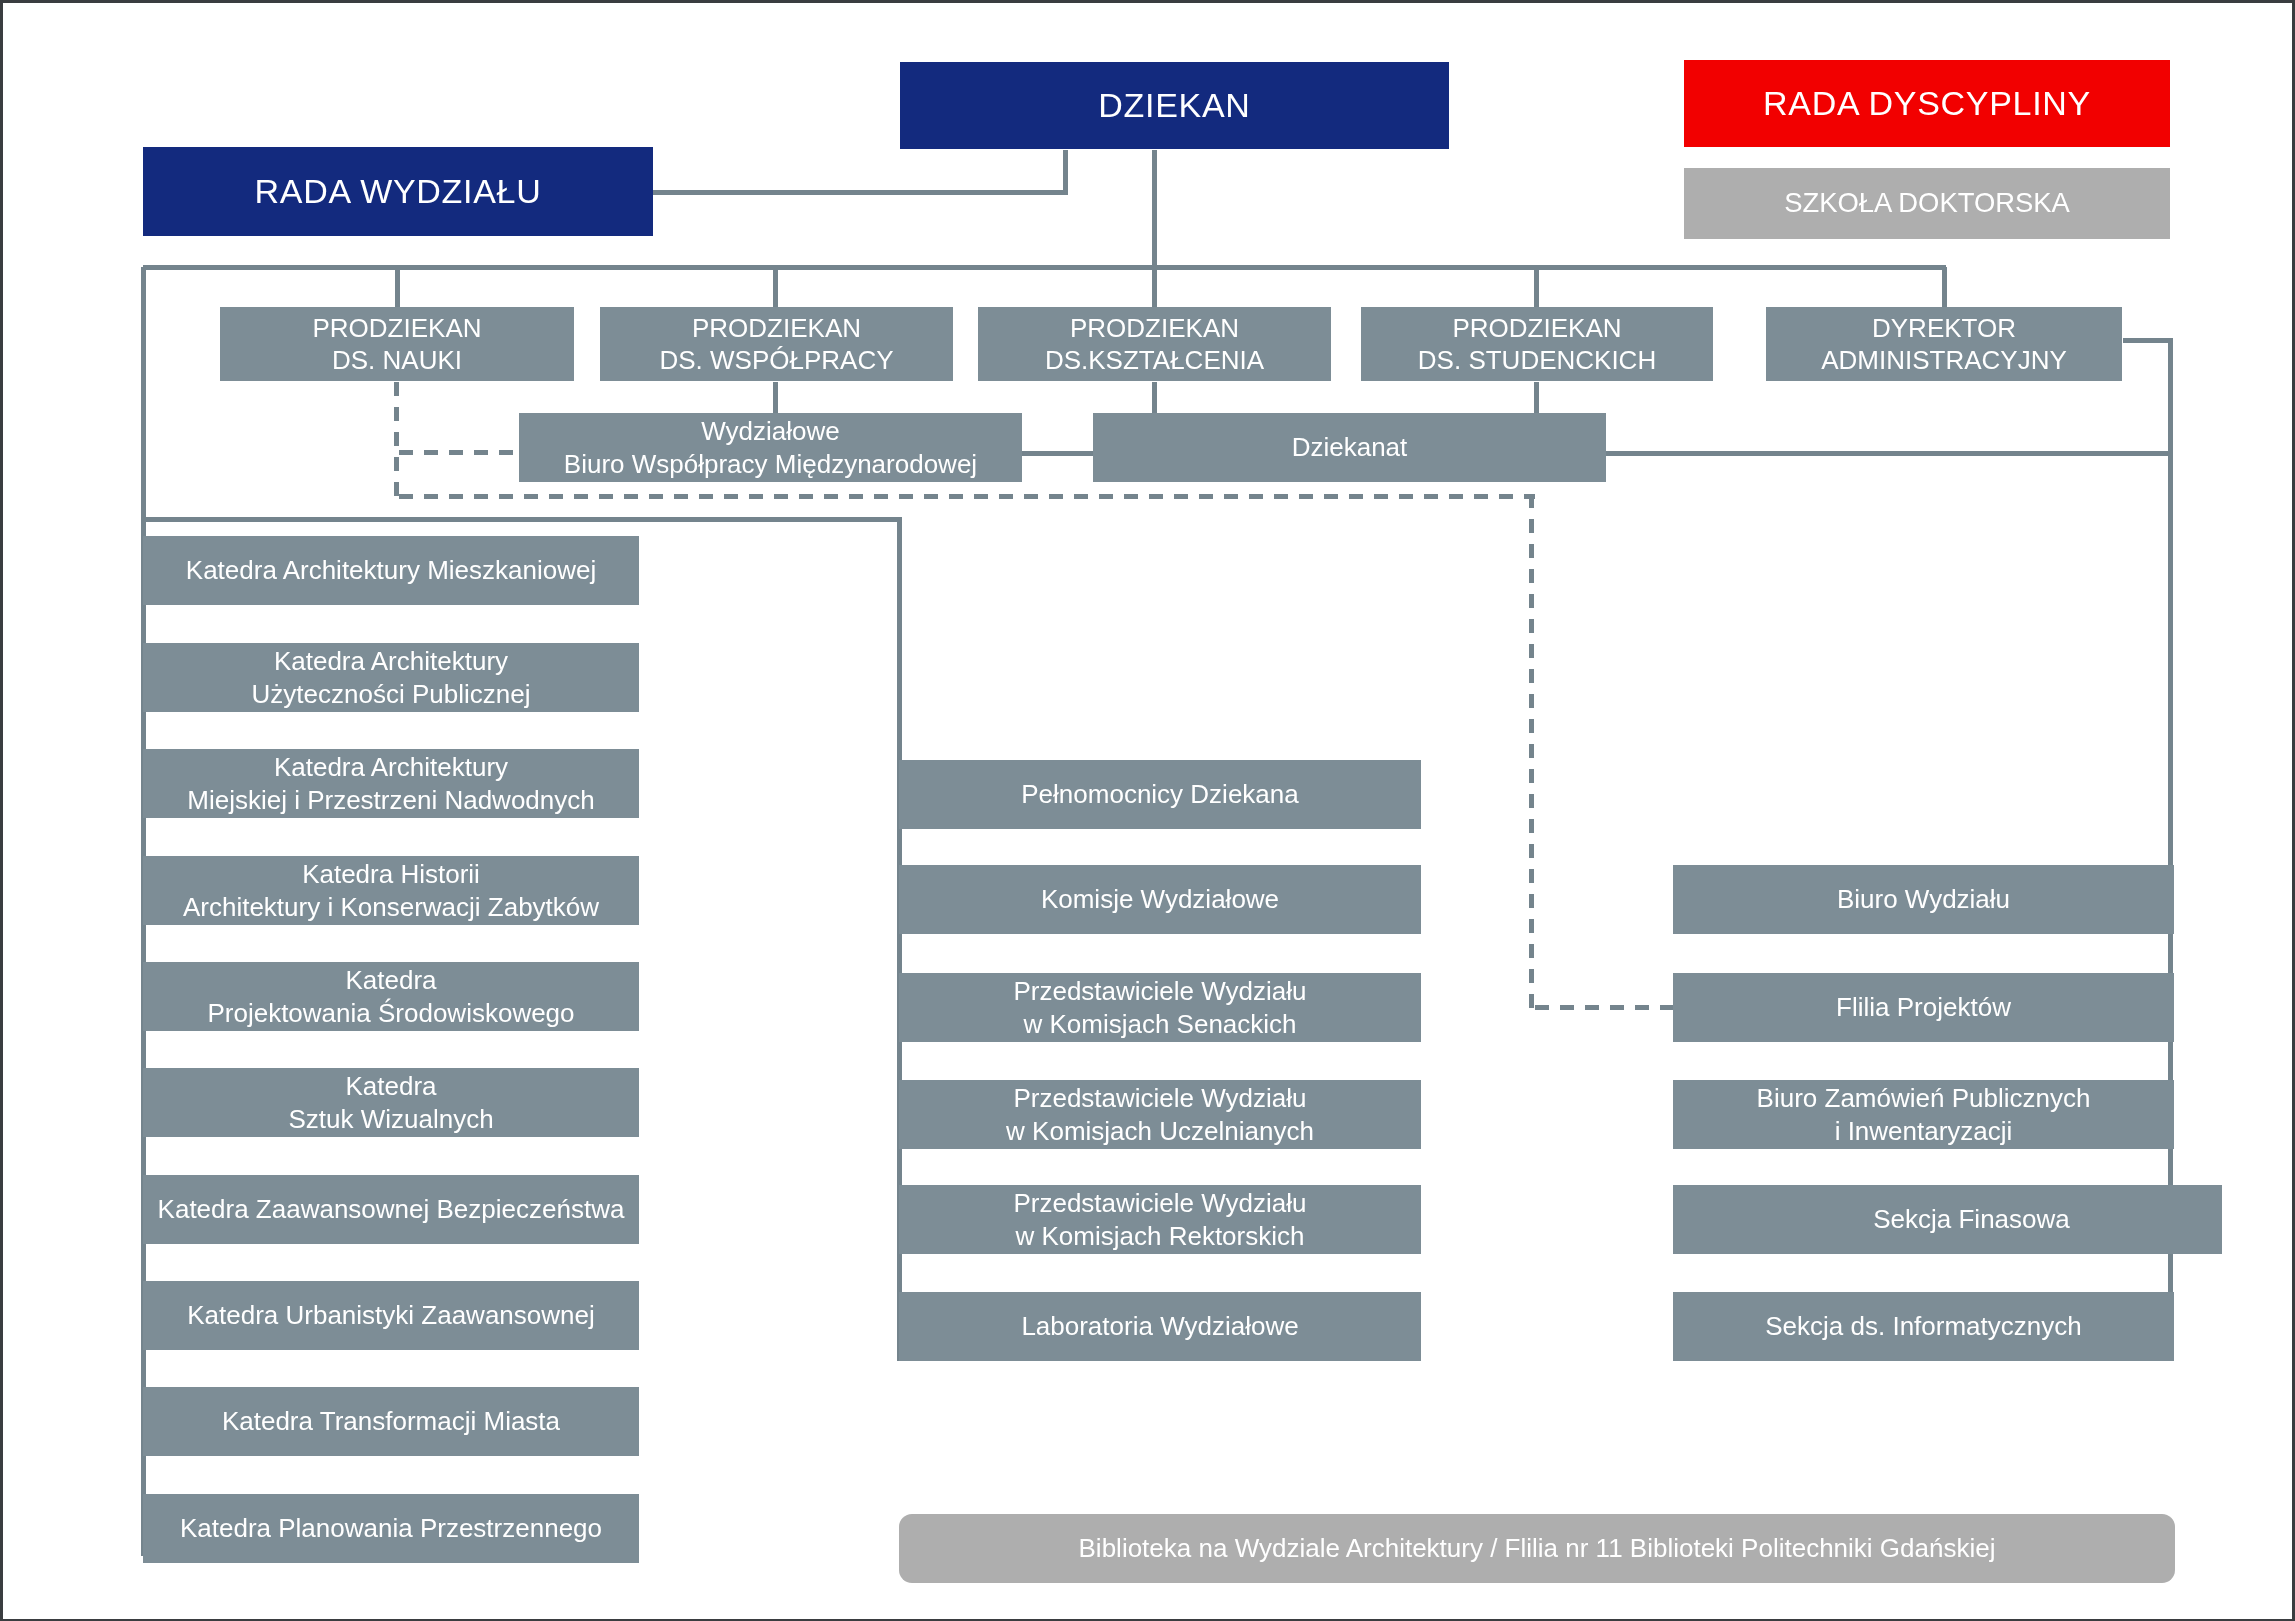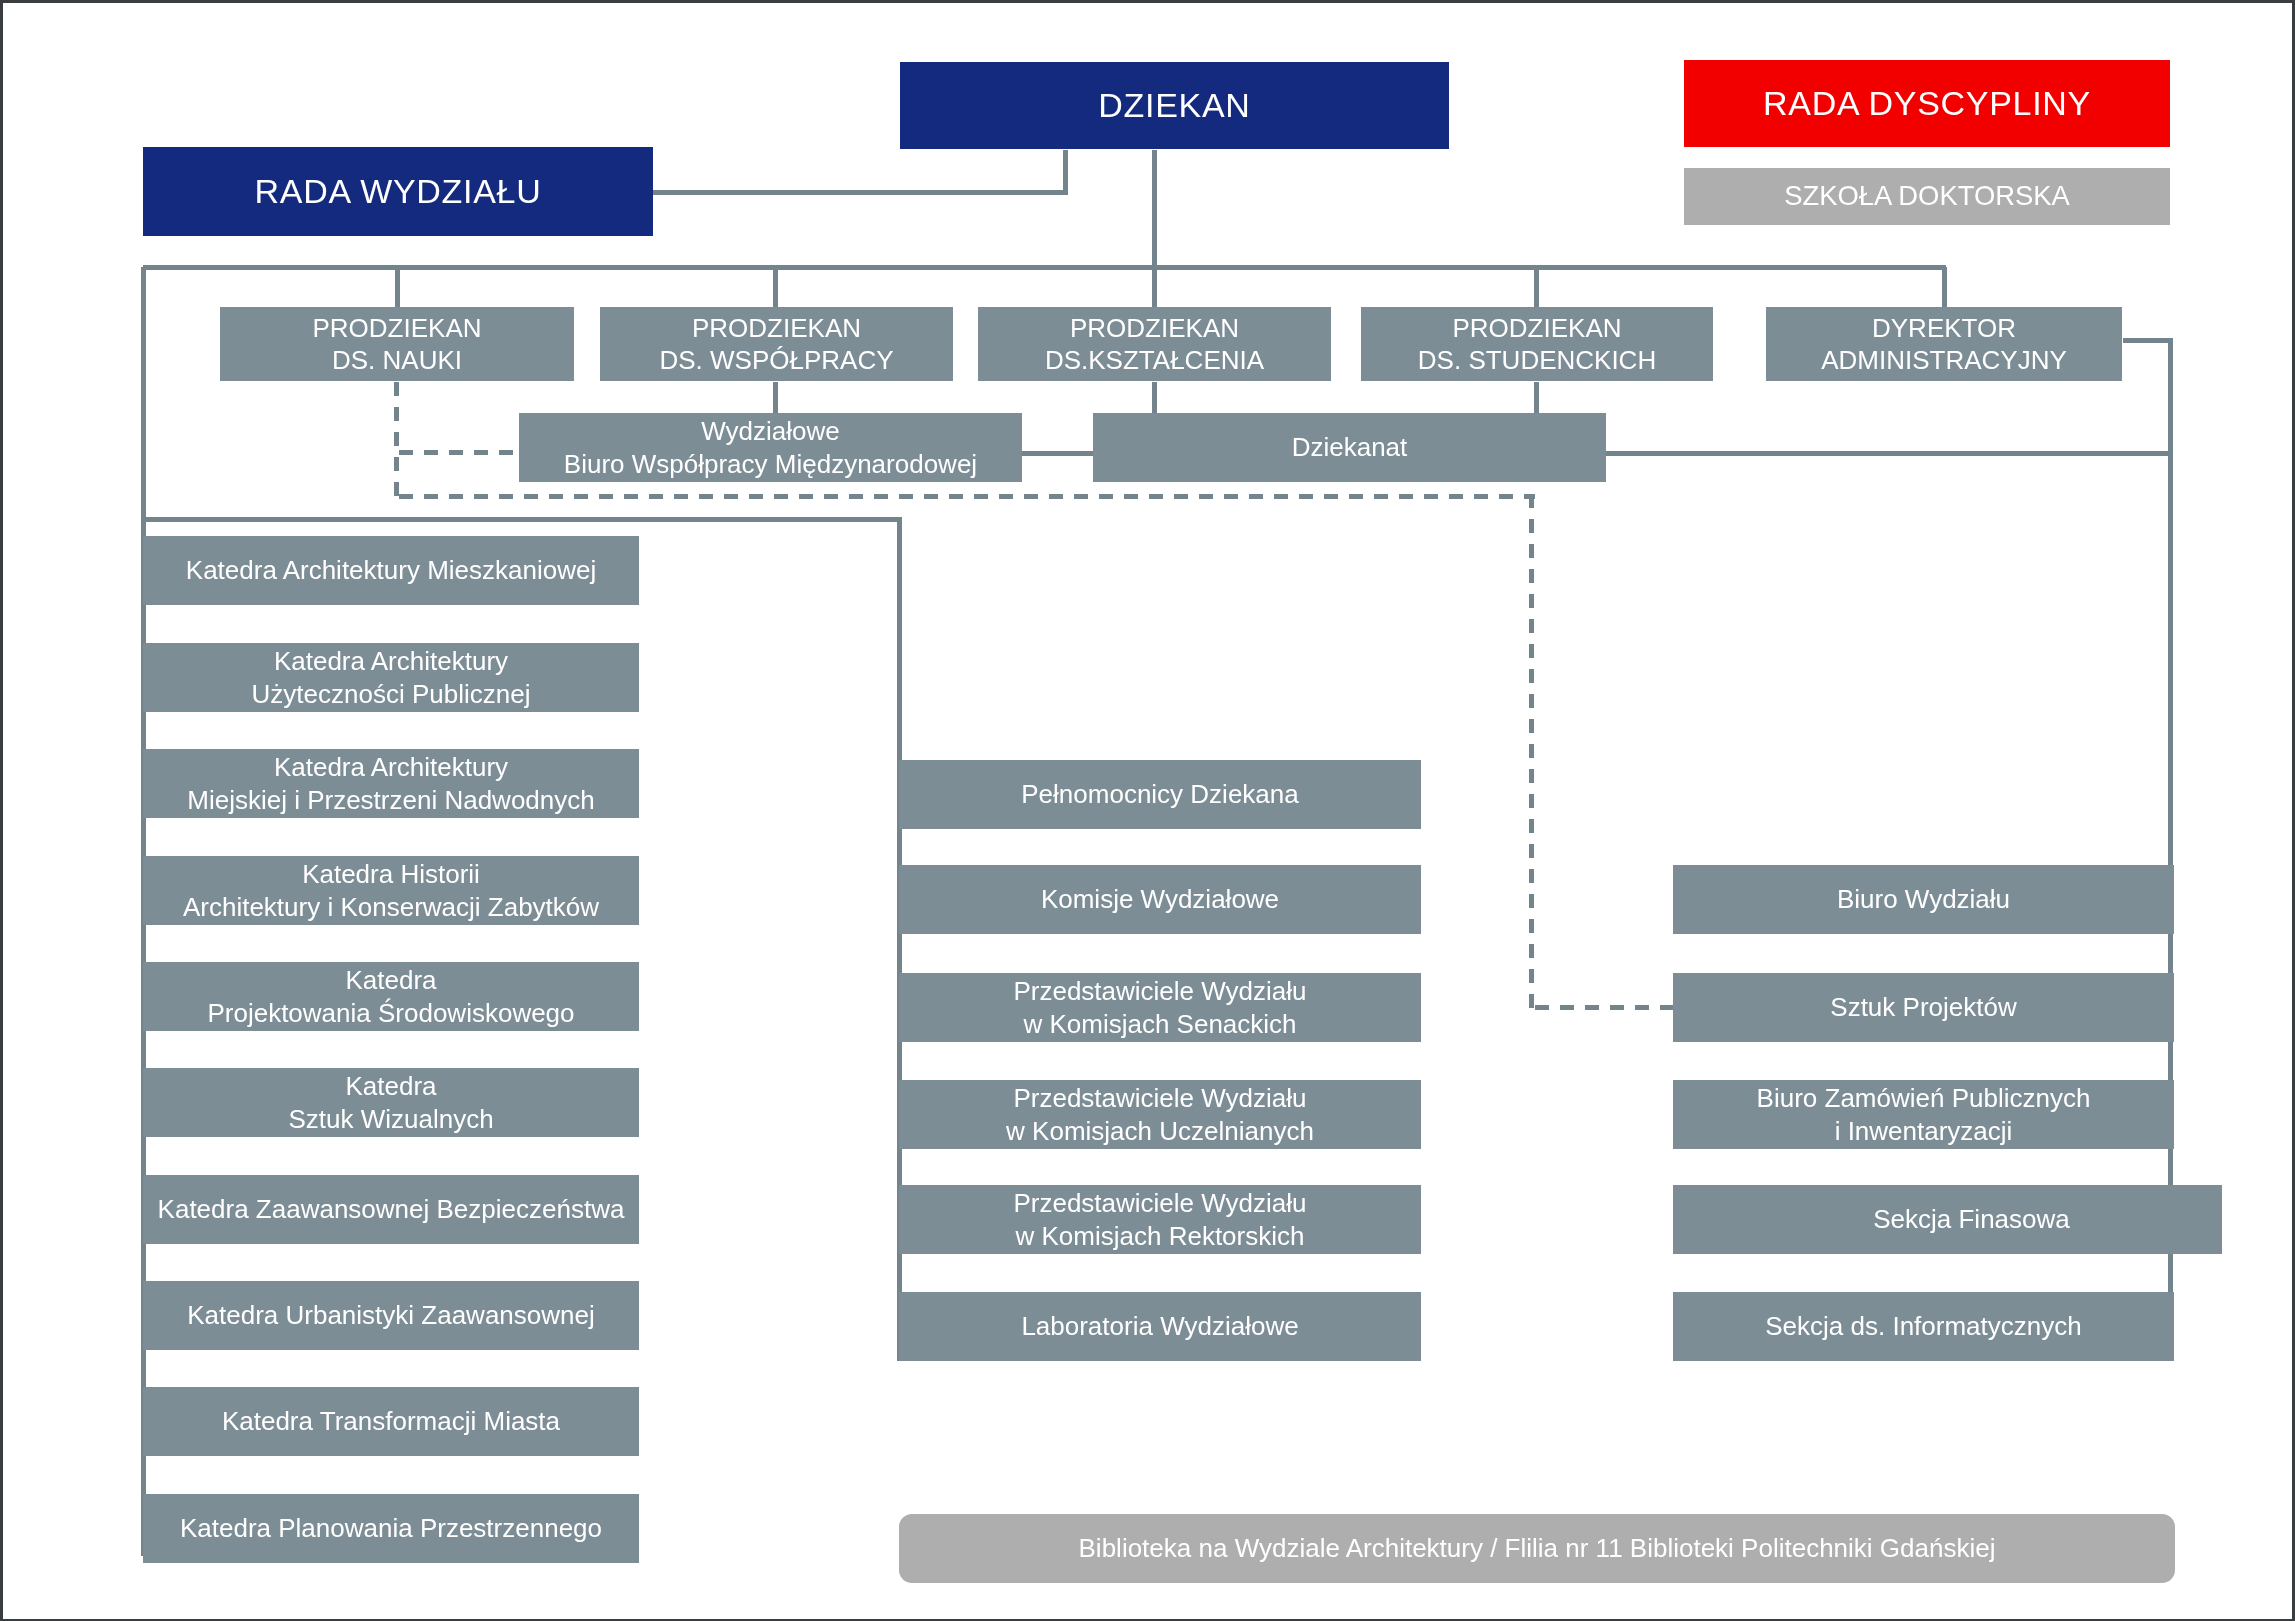--- a/index.html
+++ b/index.html
@@ -57,21 +57,21 @@
 
   <div class="dash-v" style="left:391px;top:379px;height:118px;"></div>
   <div class="dash-h" style="left:396px;top:447px;width:120px;"></div>
   <div class="dash-h" style="left:396px;top:491px;width:1136px;"></div>
   <div class="dash-v" style="left:1526px;top:491px;height:516px;"></div>
   <div class="dash-h" style="left:1532px;top:1002px;width:138px;"></div>
 
   <div class="box navy" style="left:897px;top:59px;width:549px;height:87px;">DZIEKAN</div>
   <div class="box navy" style="left:140px;top:144px;width:510px;height:89px;">RADA WYDZIAŁU</div>
   <div class="box red" style="left:1681px;top:57px;width:486px;height:87px;">RADA DYSCYPLINY</div>
-  <div class="box lightgray" style="left:1681px;top:165px;width:486px;height:57px;text-align:center;">SZKOŁA DOKTORSKA</div>
+  <div class="box lightgray" style="left:1681px;top:165px;width:486px;height:71px;text-align:center;">SZKOŁA DOKTORSKA</div>
 
   <div class="box gray" style="left:217px;top:304px;width:354px;height:74px;">PRODZIEKAN
 DS. NAUKI</div>
   <div class="box gray" style="left:597px;top:304px;width:353px;height:74px;">PRODZIEKAN
 DS. WSPÓŁPRACY</div>
   <div class="box gray" style="left:975px;top:304px;width:353px;height:74px;">PRODZIEKAN
 DS.KSZTAŁCENIA</div>
   <div class="box gray" style="left:1358px;top:304px;width:352px;height:74px;">PRODZIEKAN
 DS. STUDENCKICH</div>
   <div class="box gray" style="left:1763px;top:304px;width:356px;height:74px;">DYREKTOR
@@ -101,21 +101,21 @@
   <div class="box gray" style="left:896px;top:862px;width:522px;height:69px;">Komisje Wydziałowe</div>
   <div class="box gray" style="left:896px;top:970px;width:522px;height:69px;">Przedstawiciele Wydziału
 w Komisjach Senackich</div>
   <div class="box gray" style="left:896px;top:1077px;width:522px;height:69px;">Przedstawiciele Wydziału
 w Komisjach Uczelnianych</div>
   <div class="box gray" style="left:896px;top:1182px;width:522px;height:69px;">Przedstawiciele Wydziału
 w Komisjach Rektorskich</div>
   <div class="box gray" style="left:896px;top:1289px;width:522px;height:69px;">Laboratoria Wydziałowe</div>
 
   <div class="box gray" style="left:1670px;top:862px;width:501px;height:69px;">Biuro Wydziału</div>
-  <div class="box gray" style="left:1670px;top:970px;width:501px;height:69px;">Sztuk Projektów</div>
+  <div class="box gray" style="left:1670px;top:970px;width:501px;height:69px;">Flilia Projektów</div>
   <div class="box gray" style="left:1670px;top:1077px;width:501px;height:69px;">Biuro Zamówień Publicznych
 i Inwentaryzacji</div>
   <div class="box gray" style="left:1670px;top:1182px;width:501px;height:69px;padding-left:48px;">Sekcja Finasowa</div>
   <div class="box gray" style="left:1670px;top:1289px;width:501px;height:69px;">Sekcja ds. Informatycznych</div>
 
   <div class="box lightgray" style="left:896px;top:1511px;width:1276px;height:69px;font-size:26px;border-radius:13px;">Biblioteka na Wydziale Architektury / Flilia nr 11 Biblioteki Politechniki Gdańskiej</div>
 
 </div>
 
 

